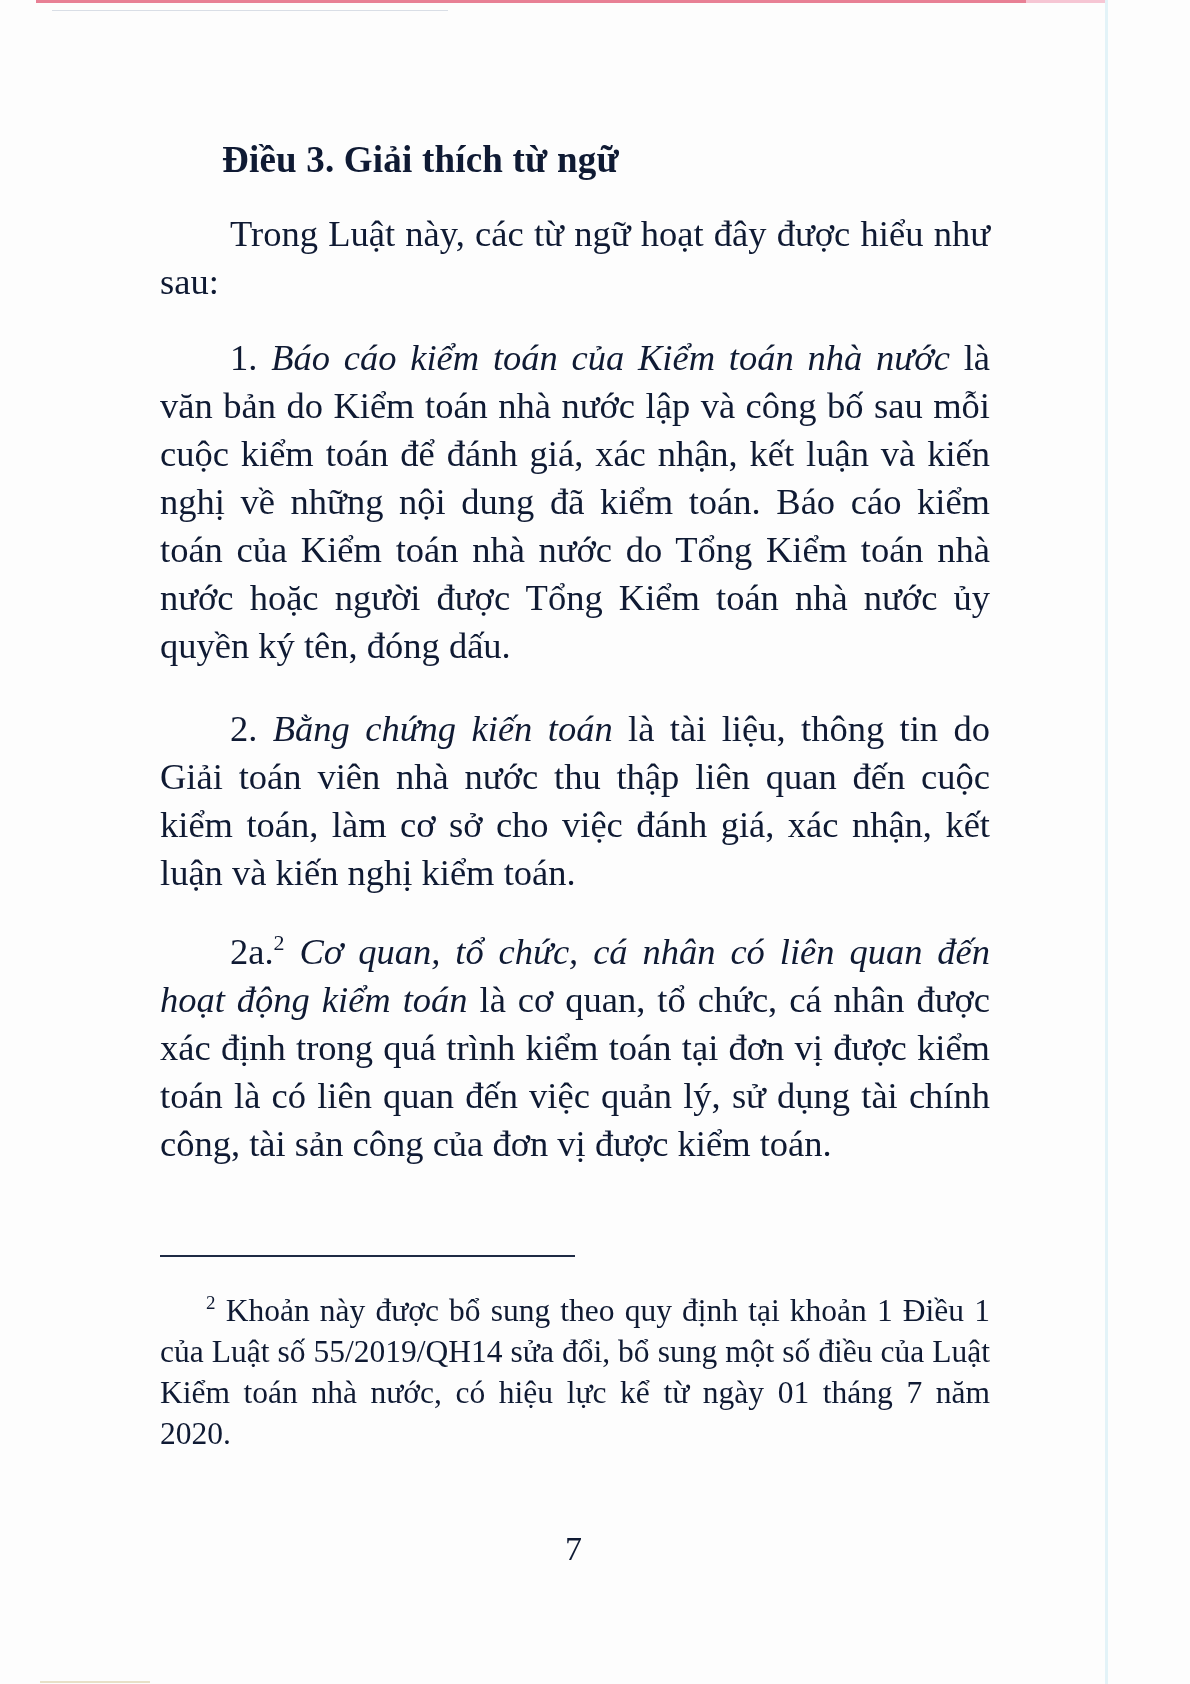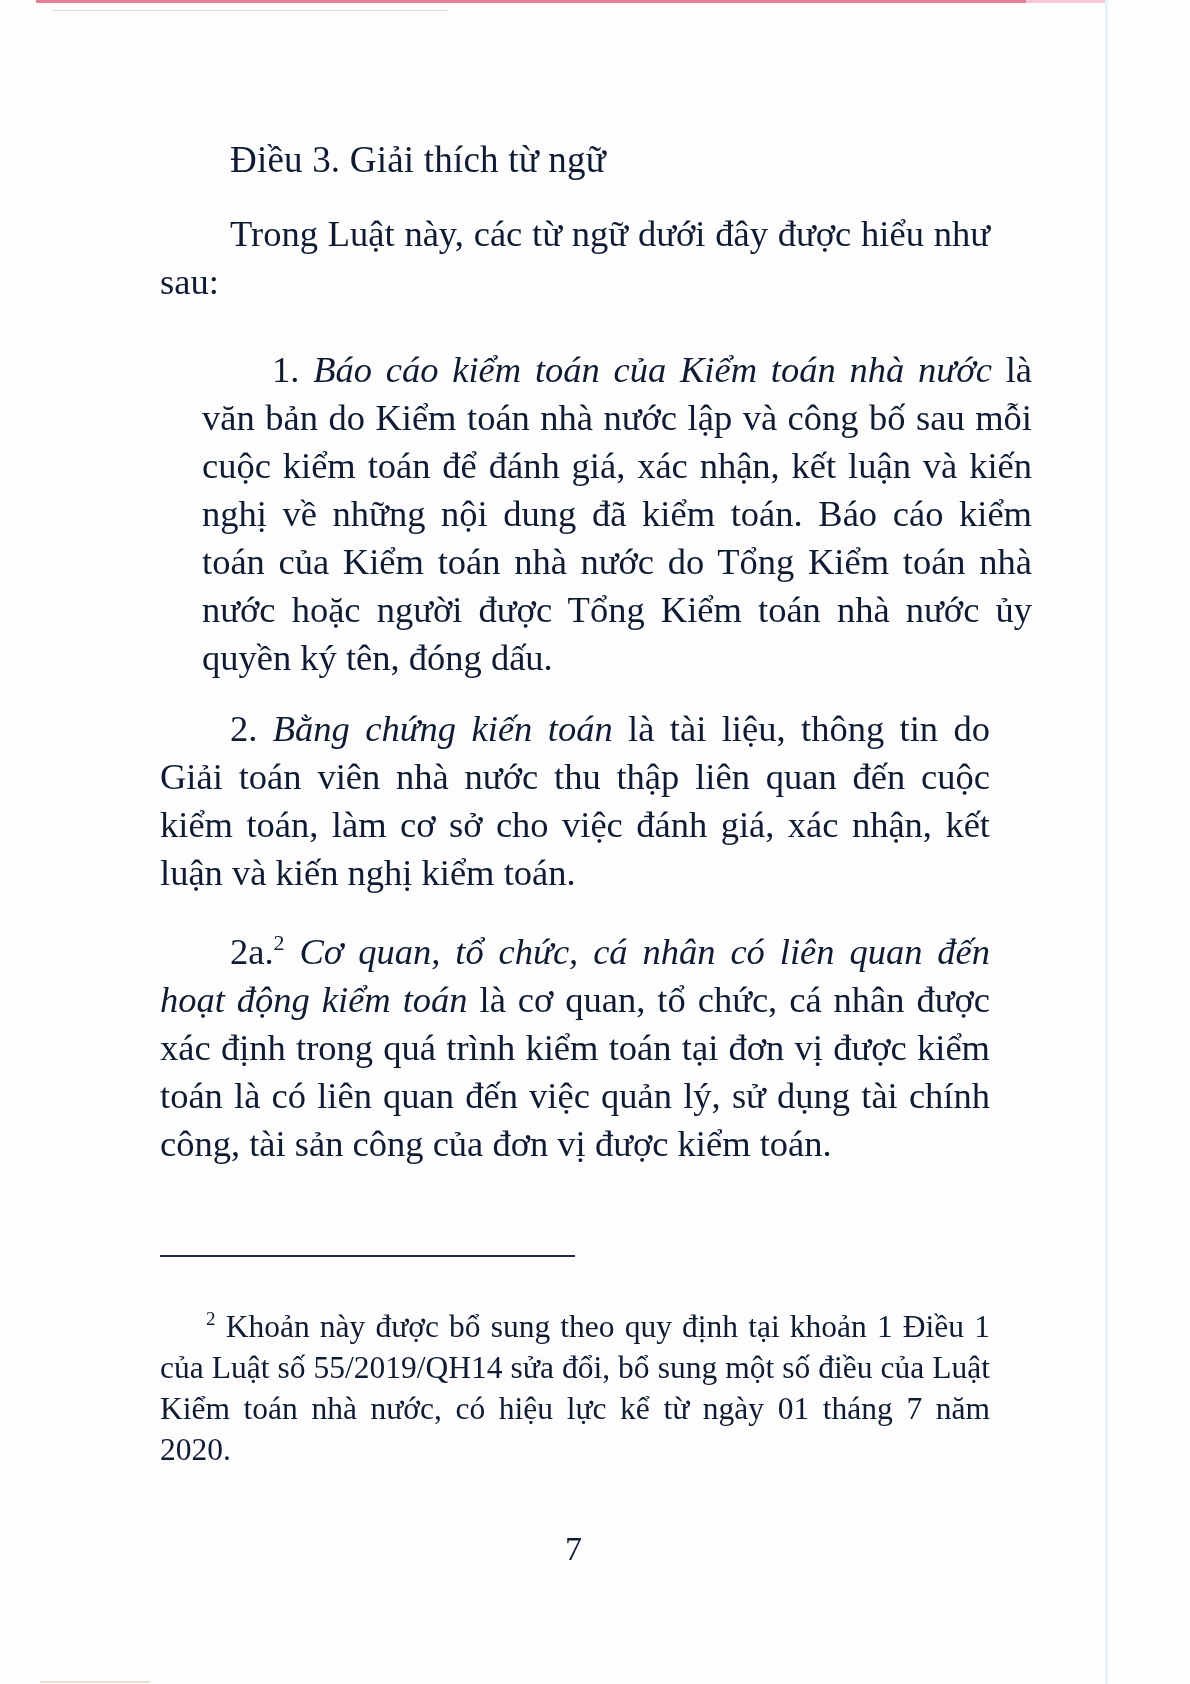--- a/index.html
+++ b/index.html
@@ -50,42 +50,42 @@
       background: #e3f3f8;
     }
     .page {
       position: absolute;
       left: 160px;
       top: 130px;
       width: 830px;
     }
     .heading {
       position: absolute;
-      left: 70px;
+      left: 62px;
       top: 8px;
-      font-weight: normal;
+      font-weight: bold;
       font-size: 37px;
       letter-spacing: 0.2px;
       white-space: nowrap;
     }
     .para {
       position: absolute;
       left: 0;
       width: 830px;
       font-size: 36.5px;
       line-height: 48px;
       text-align: justify;
       text-align-last: left;
       text-indent: 70px;
     }
     .para i {
       font-style: italic;
     }
     .p-intro { top: 80px; }
-    .p1 { top: 216px; margin-left: 42px; }
+    .p1 { top: 204px; }
     .p2 { top: 575px; }
     .p2a { top: 798px; }
     .sup {
       font-size: 22px;
       vertical-align: 14px;
       line-height: 0;
     }
     .fn-rule {
       position: absolute;
       left: 0;
@@ -97,21 +97,20 @@
     .footnote {
       position: absolute;
       left: 0;
       top: 1160px;
       width: 830px;
       font-size: 31.5px;
       line-height: 41px;
       text-align: justify;
       text-align-last: left;
       text-indent: 46px;
-      margin-top: 16px;
     }
     .fn-sup {
       font-size: 19px;
       vertical-align: 12px;
       line-height: 0;
     }
     .page-number {
       position: absolute;
       left: 565px;
       top: 1530px;
@@ -132,21 +131,21 @@
 
 <div class="top-edge"></div>
 <div class="top-edge-pink"></div>
 <div class="top-faint-rule"></div>
 <div class="right-edge"></div>
 
 <div class="page">
 
   <div class="heading">Điều 3. Giải thích từ ngữ</div>
 
-  <div class="para p-intro">Trong Luật này, các từ ngữ dưới đây được hiểu như sau:</div>
+  <div class="para p-intro">Trong Luật này, các từ ngữ hoạt đây được hiểu như sau:</div>
 
   <div class="para p1"><span>1.</span> <i>Báo cáo kiểm toán của Kiểm toán nhà nước</i> <span>là văn bản do Kiểm toán nhà nước lập và công bố sau mỗi cuộc kiểm toán để đánh giá, xác nhận, kết luận và kiến nghị về những nội dung đã kiểm toán. Báo cáo kiểm toán của Kiểm toán nhà nước do Tổng Kiểm toán nhà nước hoặc người được Tổng Kiểm toán nhà nước ủy quyền ký tên, đóng dấu.</span></div>
 
   <div class="para p2"><span>2.</span> <i>Bằng chứng kiến toán</i> <span>là tài liệu, thông tin do Giải toán viên nhà nước thu thập liên quan đến cuộc kiểm toán, làm cơ sở cho việc đánh giá, xác nhận, kết luận và kiến nghị kiểm toán.</span></div>
 
   <div class="para p2a"><span>2a.</span><span class="sup">2</span> <i>Cơ quan, tổ chức, cá nhân có liên quan đến hoạt động kiểm toán</i> <span>là cơ quan, tổ chức, cá nhân được xác định trong quá trình kiểm toán tại đơn vị được kiểm toán là có liên quan đến việc quản lý, sử dụng tài chính công, tài sản công của đơn vị được kiểm toán.</span></div>
 
   <div class="fn-rule"></div>
 
   <div class="footnote"><span class="fn-sup">2</span> <span>Khoản này được bổ sung theo quy định tại khoản 1 Điều 1 của Luật số 55/2019/QH14 sửa đổi, bổ sung một số điều của Luật Kiểm toán nhà nước, có hiệu lực kể từ ngày 01 tháng 7 năm 2020.</span></div>

